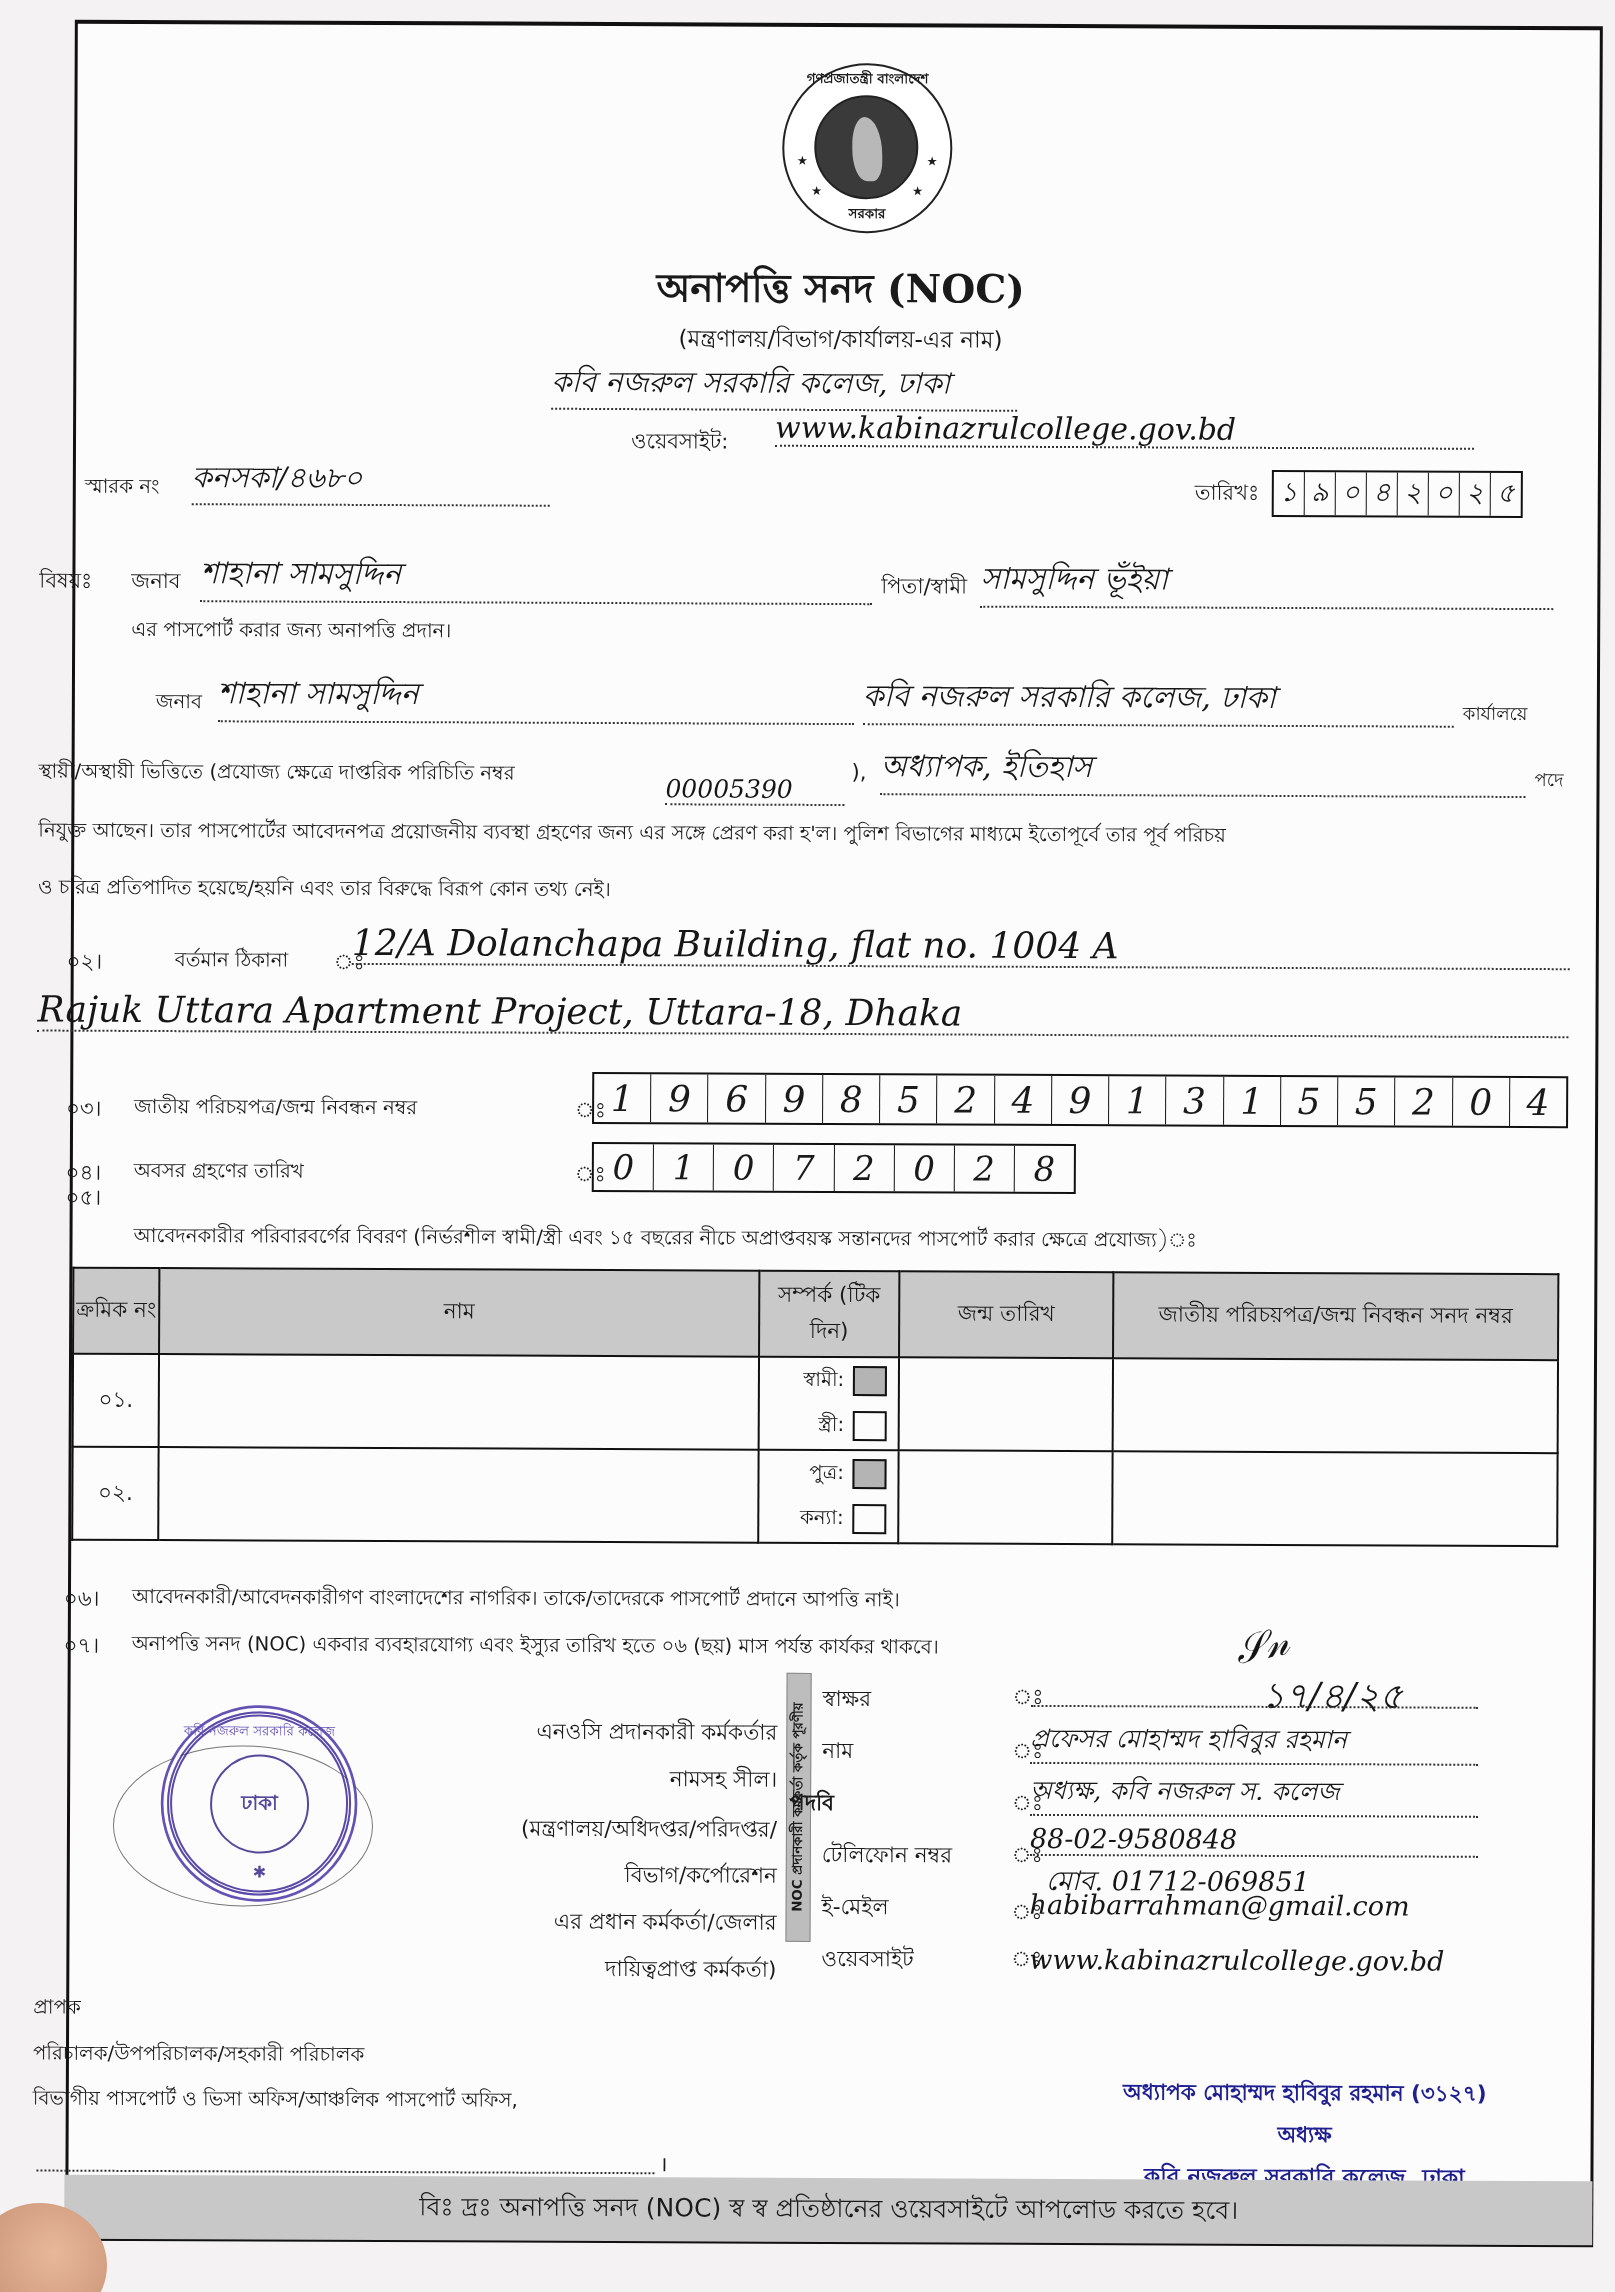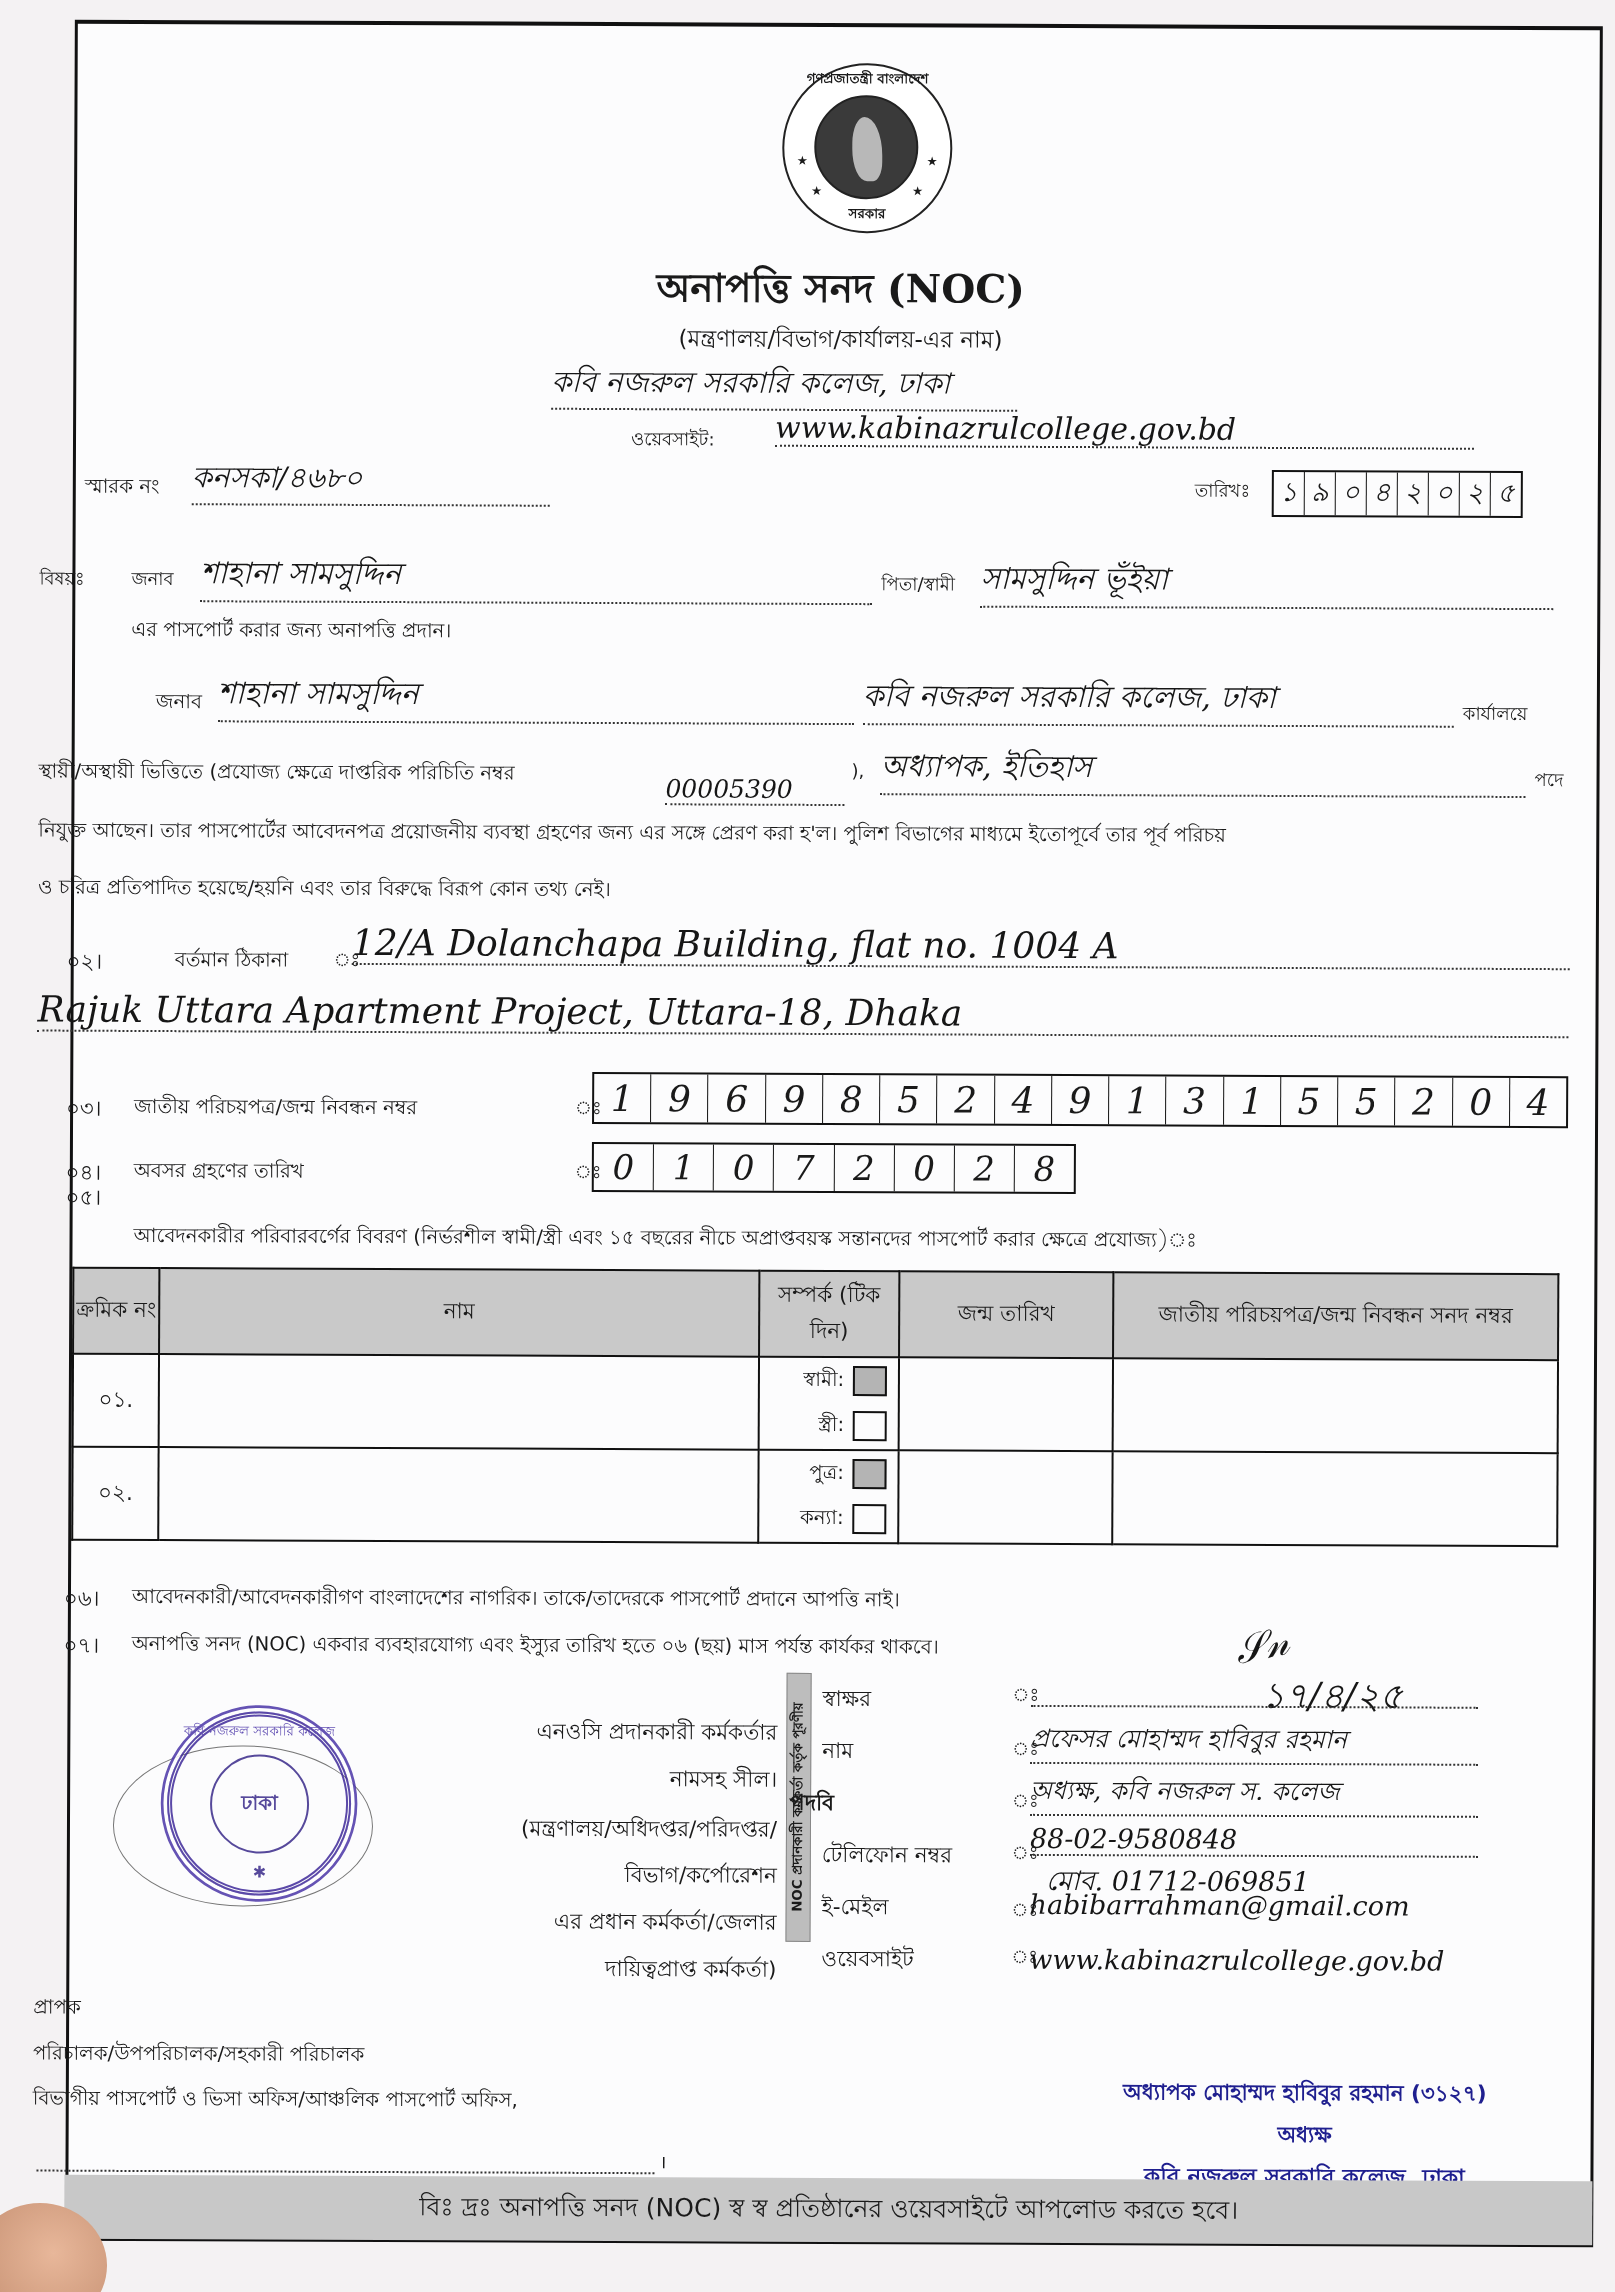--- a/index.html
+++ b/index.html
@@ -27,21 +27,21 @@
   .emblem .arc-top { position: absolute; left: 0; top: 3.6px; width: 100%; text-align: center;
     font-size: 13.4px; font-weight: bold; }
   .emblem .arc-bottom { position: absolute; left: 0; bottom: 5.4px; width: 100%; text-align: center;
     font-size: 13.4px; font-weight: bold; }
   .emblem .star { position: absolute; font-size: 12.5px; }
 
   .title { left: 0; width: 1528px; top: 231px; text-align: center; font-family: "DejaVu Serif", serif;
     font-size: 39px; font-weight: bold; }
   .subtitle { left: 0; width: 1528px; top: 294px; text-align: center; font-size: 23px; }
 
-  .lbl { font-size: 18px; }
+  .lbl { font-size: 21px; }
   .num { font-size: 21.5px; }
 
   .digit-row { display: flex; border: 2.7px solid #111; }
   .digit-row .cell { border-right: 1.8px solid #111; display: flex; align-items: center; justify-content: center;
     font-family: "DejaVu Serif", serif; font-style: italic; }
   .digit-row .cell:last-child { border-right: none; }
 
   table.family { position: absolute; left: 0px; top: 1243px; width: 1487px; border-collapse: collapse; }
   table.family th, table.family td { border: 2.7px solid #111; font-size: 21.5px; font-weight: normal; }
   table.family th { background: #c9c9c9; height: 86px; text-align: center; }

